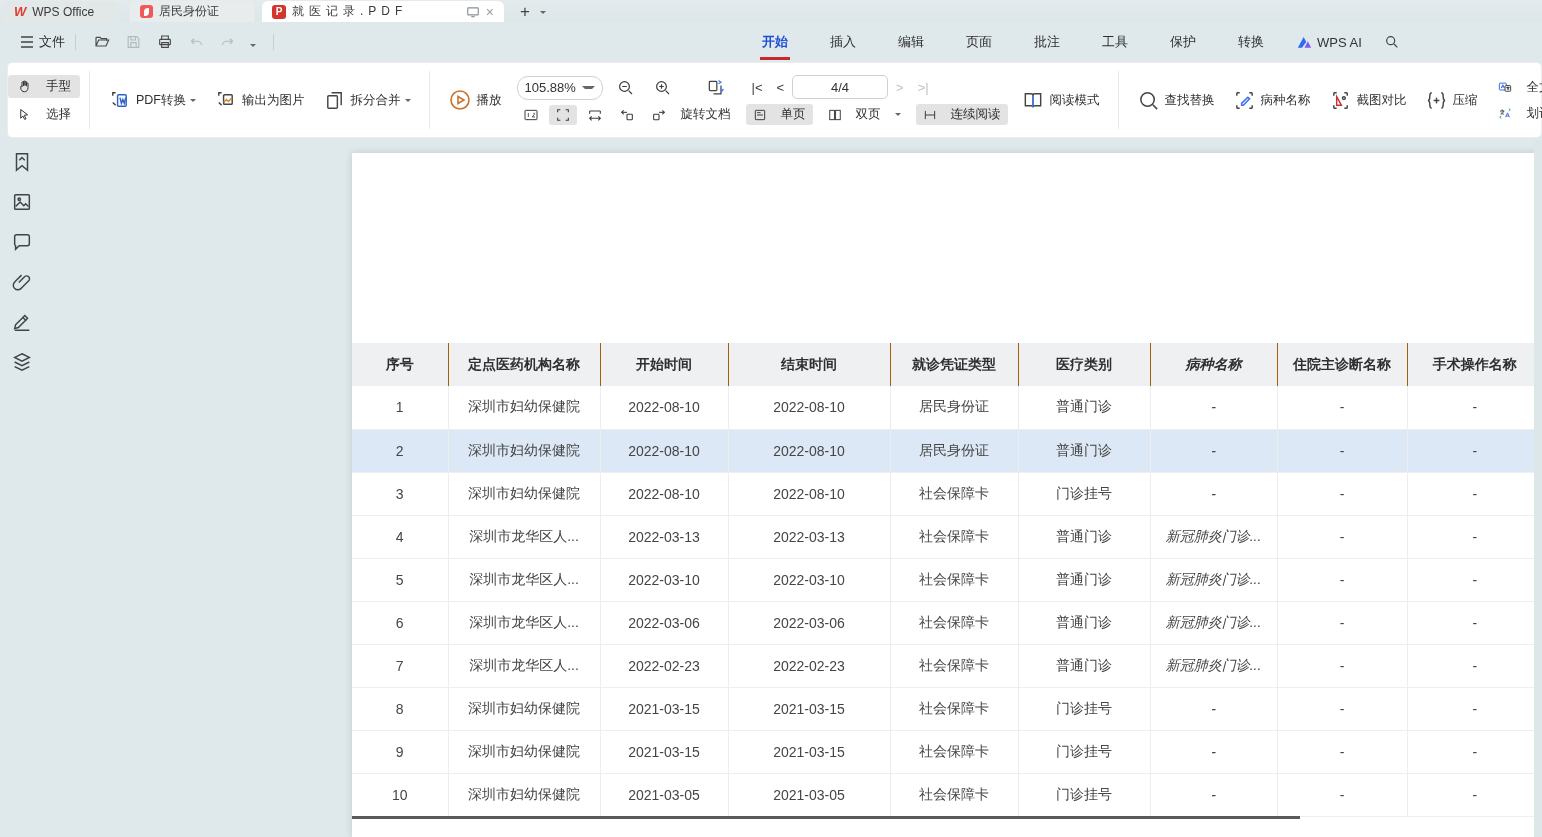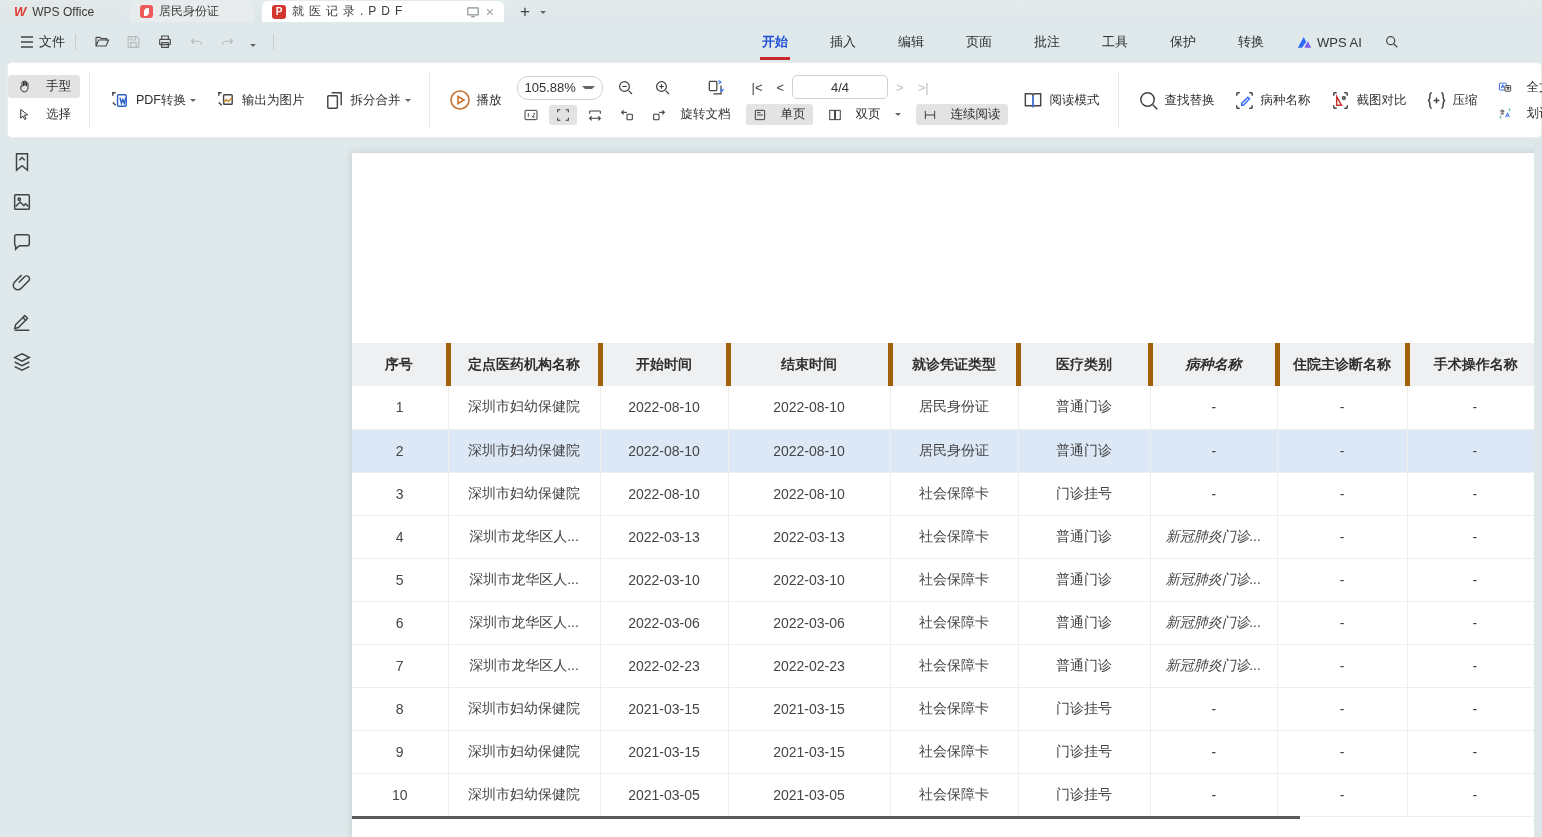--- a/index.html
+++ b/index.html
@@ -70,21 +70,21 @@
   
   .canvas { position:absolute; left:0; top:140px; right:0; bottom:0; background:#dfe8ea; }
   .sidebar { position:absolute; left:0; top:10px; width:44px; display:flex; flex-direction:column;
     align-items:center; gap:16px; }
   .sbicon { width:24px; height:24px; color:#3f4447; padding:1px; cursor:pointer; }
   .page { position:absolute; left:352px; top:13px; width:1190px; bottom:0; background:#fff;
     box-shadow:0 0 7px rgba(60,80,90,.18); }
   .doc-table { border-collapse:collapse; table-layout:fixed; width:1190px; position:absolute;
     left:0; top:190px; font-size:14px; }
   .doc-table th { height:43px; background:#eef0f2; font-weight:bold; color:#2f2f2f;
-    border-right:5px solid #a16207; text-align:center; }
+    border-right:1px solid #a16207; text-align:center; }
   .doc-table td { height:43px; color:#454545; text-align:center; border-right:1px solid #ededed;
     border-bottom:1px solid #eeeeee; overflow:hidden; white-space:nowrap; }
   .doc-table th:last-child, .doc-table td:last-child { border-right:none; }
   .doc-table tr.hl td { background:#dce8f6; }
   .doc-table th:nth-child(1),.doc-table td:nth-child(1){width:96px;}
   .doc-table th:nth-child(2),.doc-table td:nth-child(2){width:152px;}
   .doc-table th:nth-child(3),.doc-table td:nth-child(3){width:128px;}
   .doc-table th:nth-child(4),.doc-table td:nth-child(4){width:162px;}
   .doc-table th:nth-child(5),.doc-table td:nth-child(5){width:128px;}
   .doc-table th:nth-child(6),.doc-table td:nth-child(6){width:132px;}

